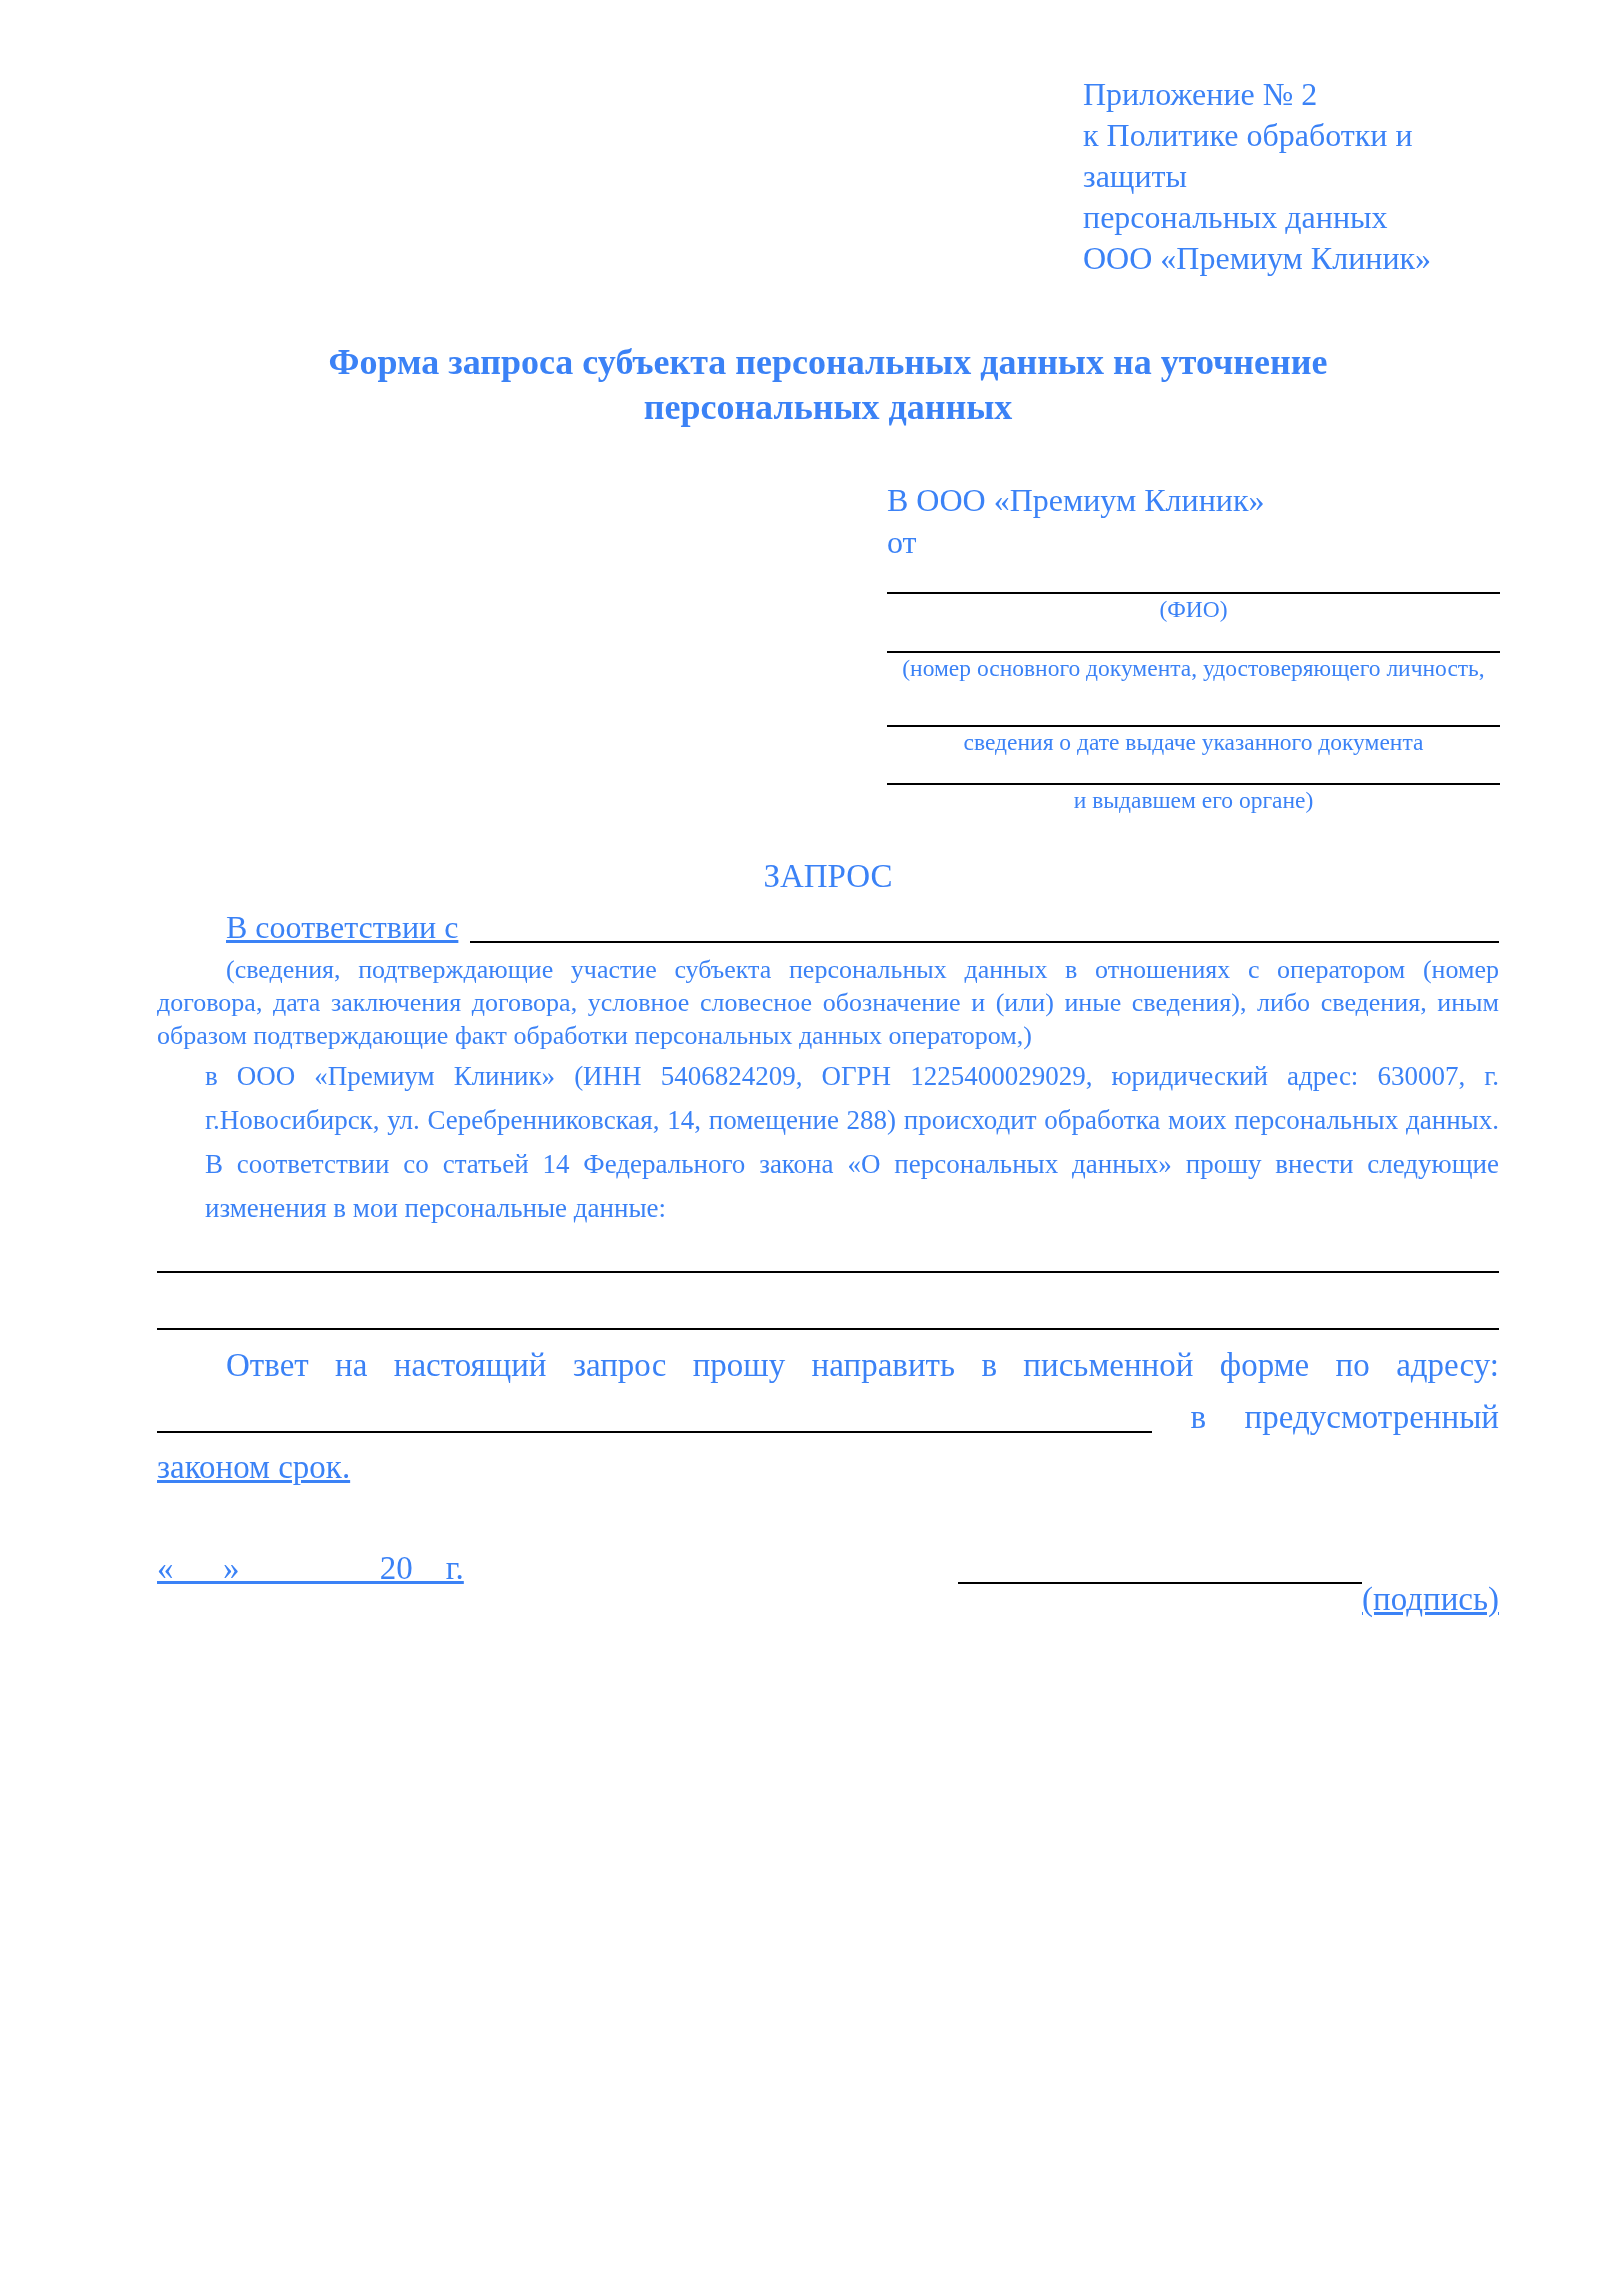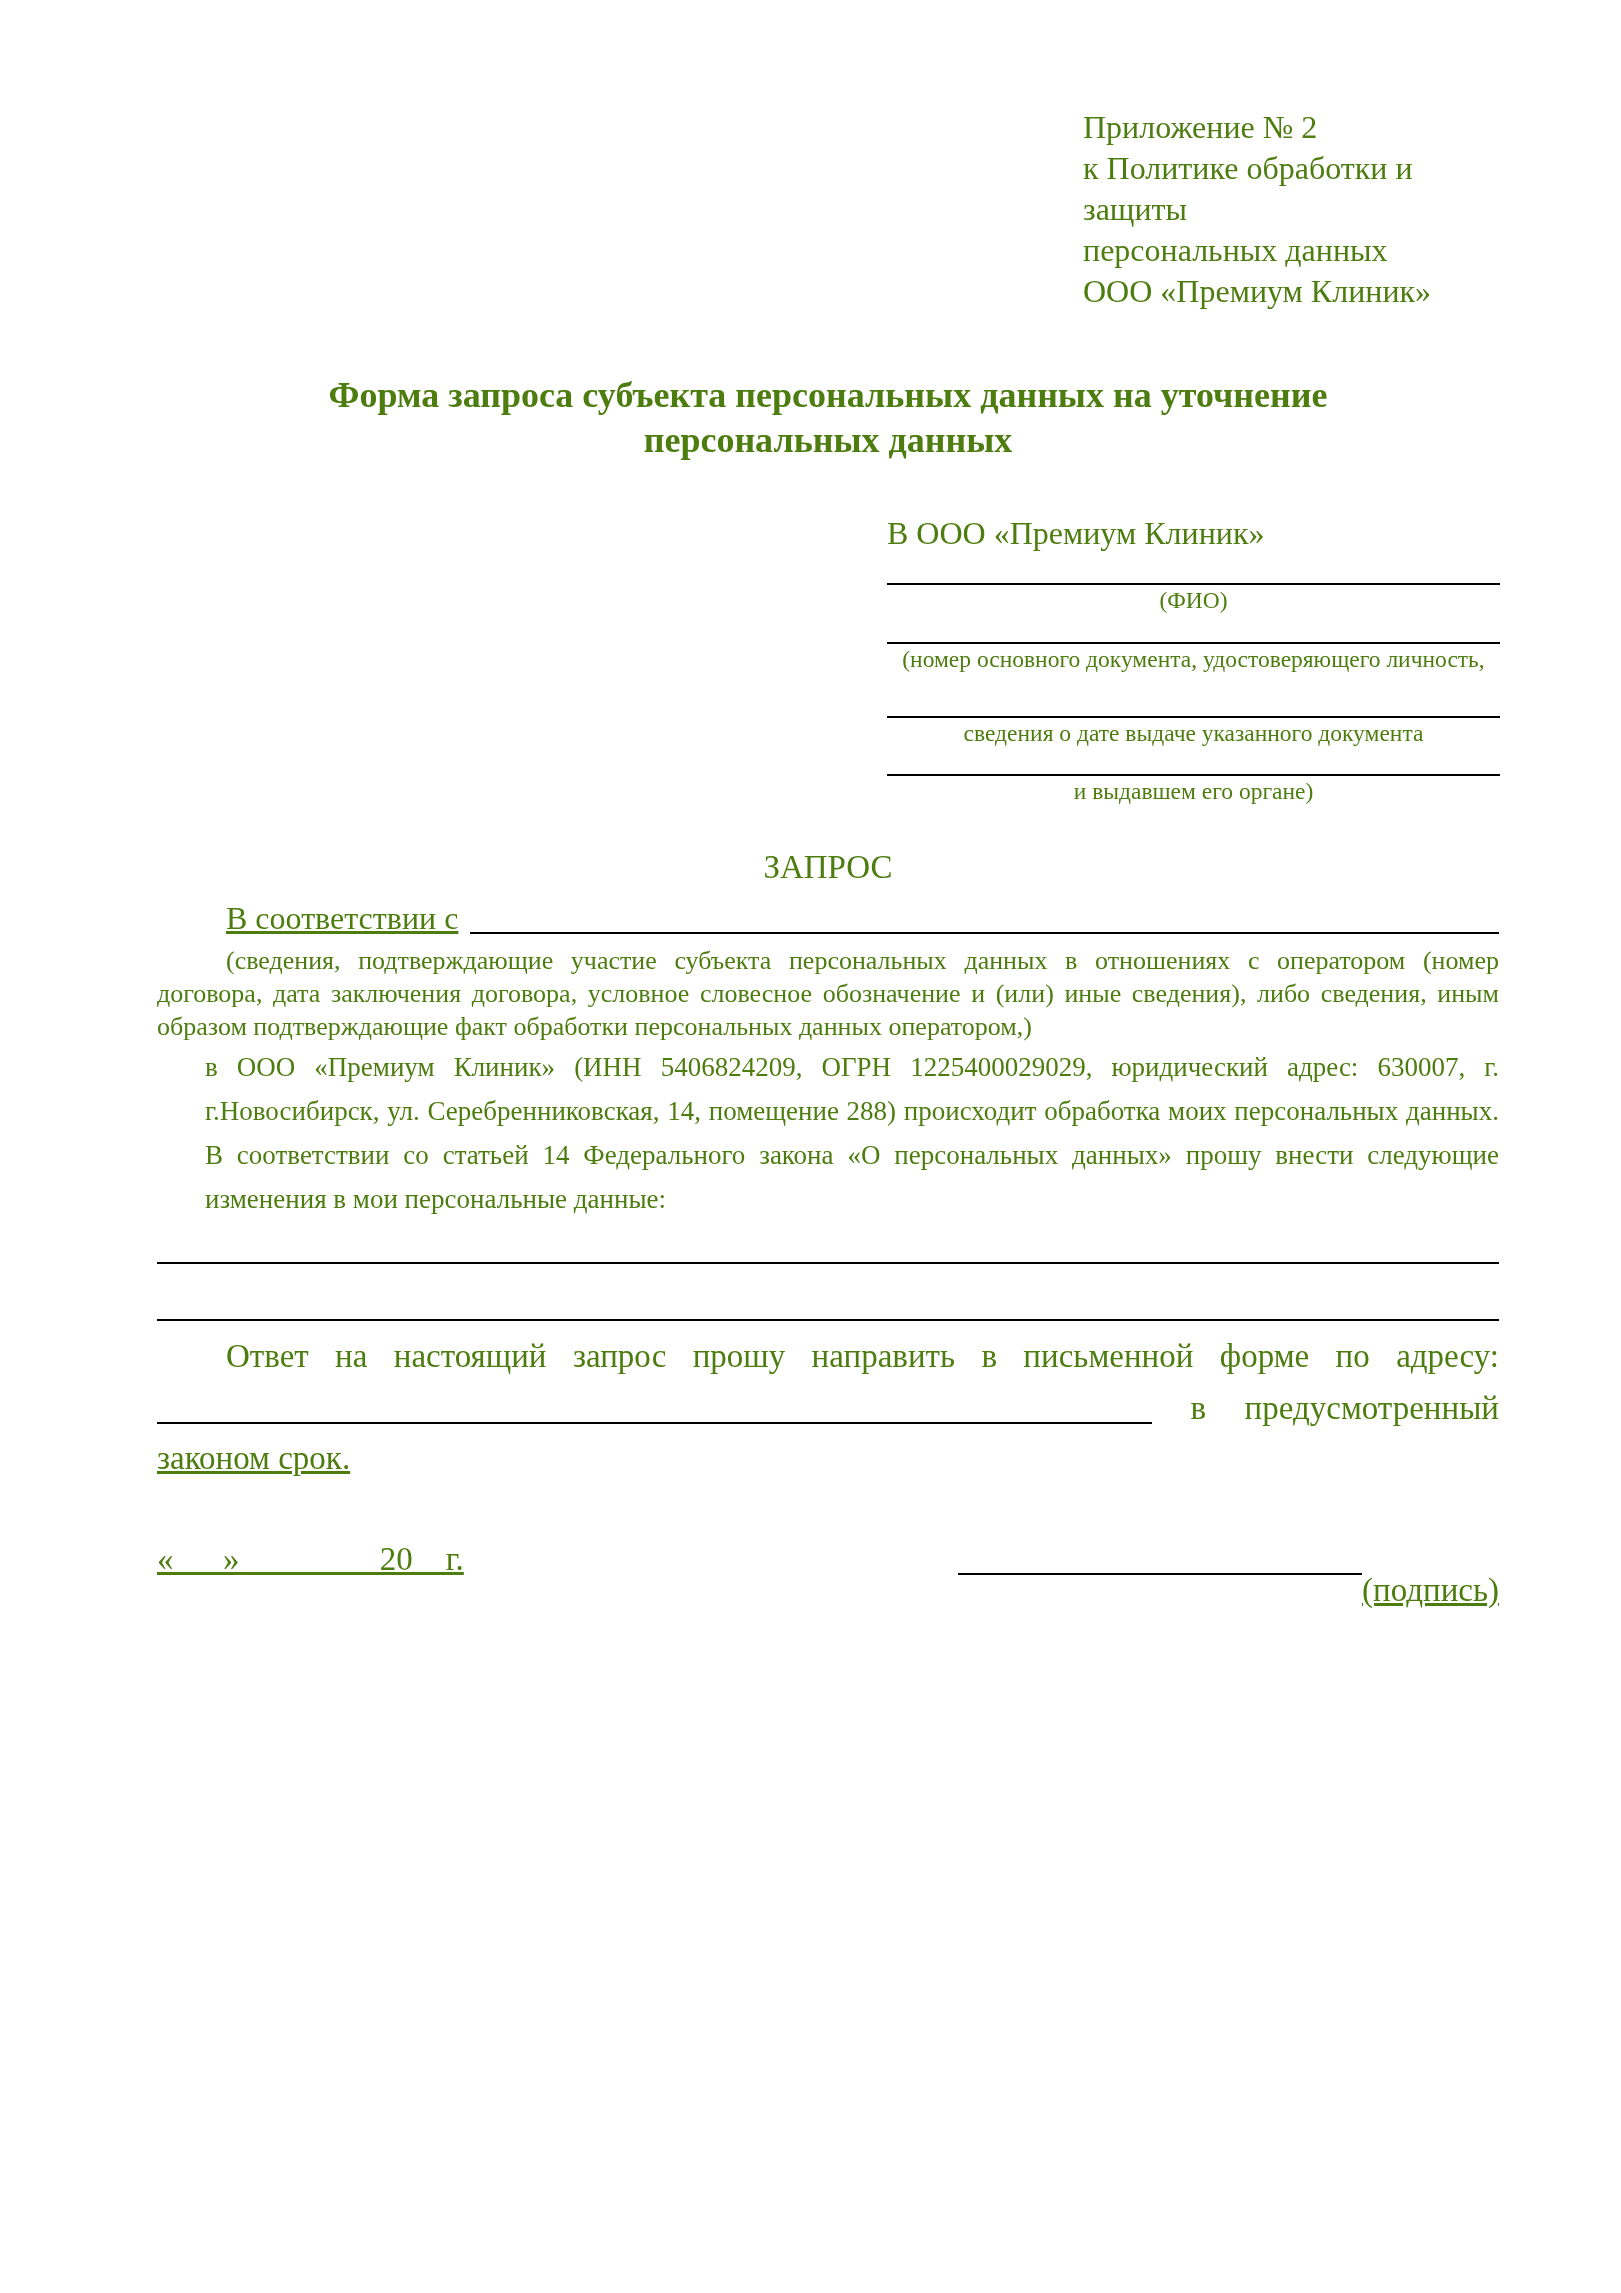--- a/index.html
+++ b/index.html
@@ -5,24 +5,24 @@
   html, body {
     margin: 0;
     padding: 0;
     background: #ffffff;
   }
   .page {
     position: relative;
     width: 1621px;
     height: 2294px;
     background: #ffffff;
-    color: #4d7c0f;
+    color: #3b82f6;
     font-family: "Liberation Serif", serif;
     box-sizing: border-box;
-    padding: 107px 122px 0 157px;
+    padding: 74px 122px 0 157px;
     overflow: hidden;
   }
   
   .appendix {
     margin-left: 926px;
     font-size: 32px;
     line-height: 41px;
   }
   
   .title {
@@ -162,20 +162,21 @@
     <div>Приложение № 2</div>
     <div>к Политике обработки и защиты</div>
     <div>персональных данных</div>
     <div>ООО «Премиум Клиник»</div>
   </div>
 
   <div class="title">Форма запроса субъекта персональных данных на уточнение персональных данных</div>
 
   <div class="addressee">
     <div>В ООО «Премиум Клиник»</div>
+    <div>от</div>
 
     <div class="field-line fl-1"></div>
     <div class="field-caption">(ФИО)</div>
 
     <div class="field-line fl-2"></div>
     <div class="field-caption">(номер основного документа, удостоверяющего личность,</div>
 
     <div class="field-line fl-3"></div>
     <div class="field-caption">сведения о дате выдаче указанного документа</div>
 

